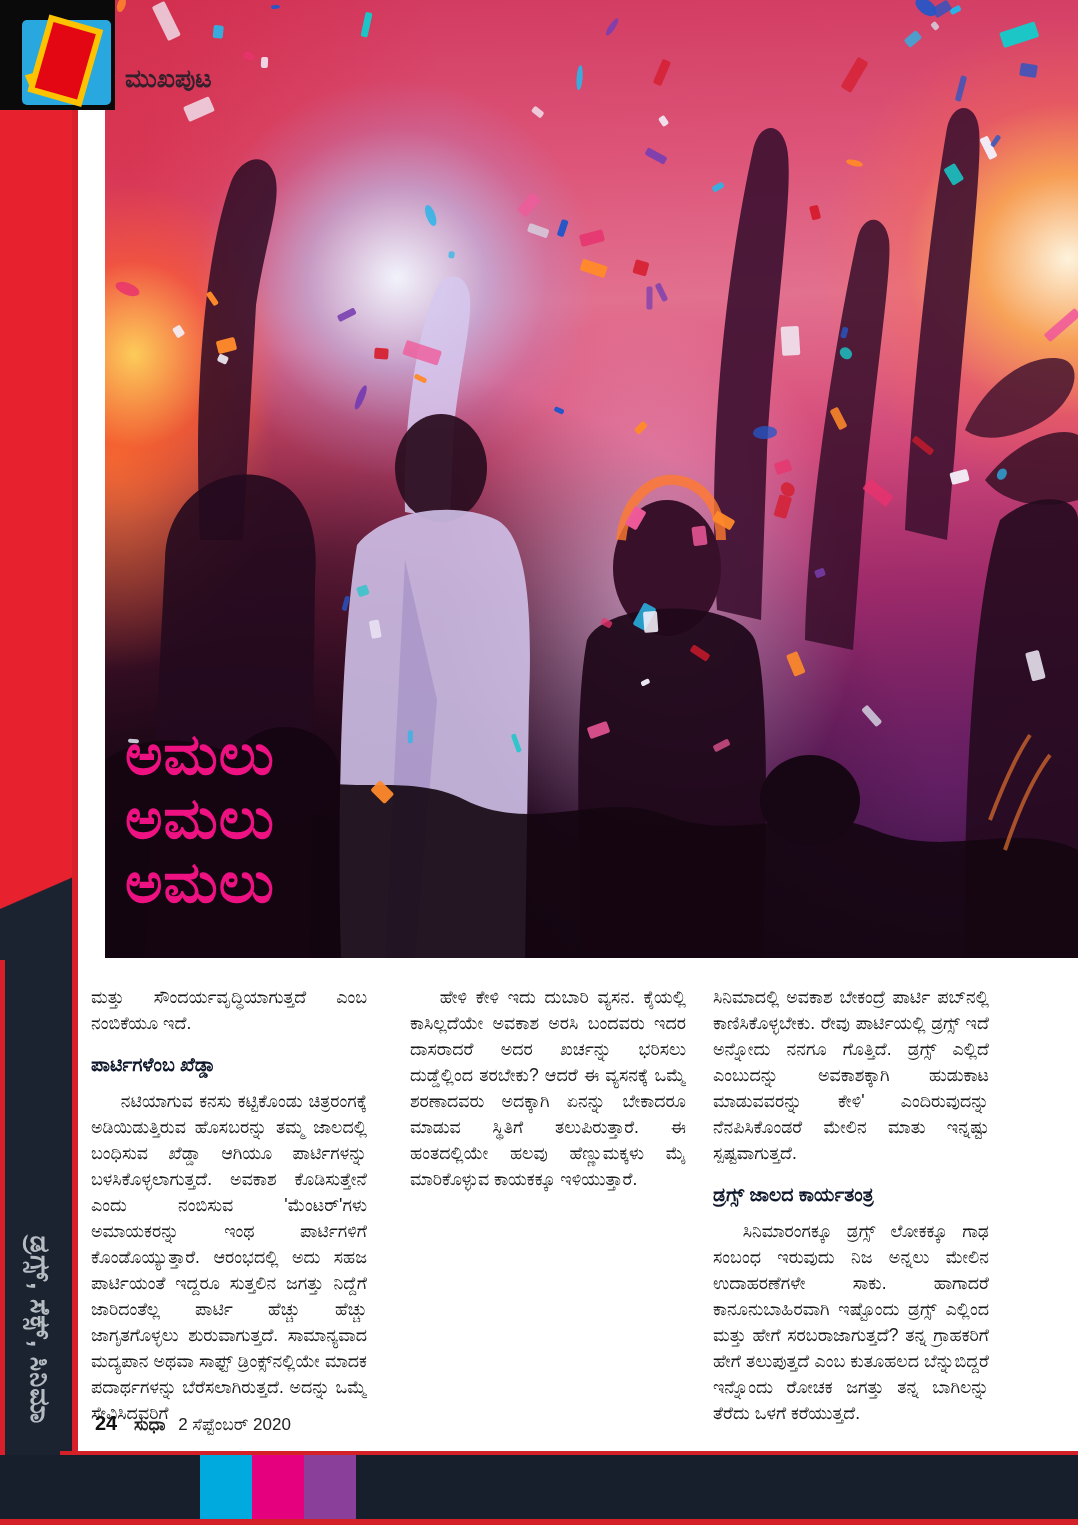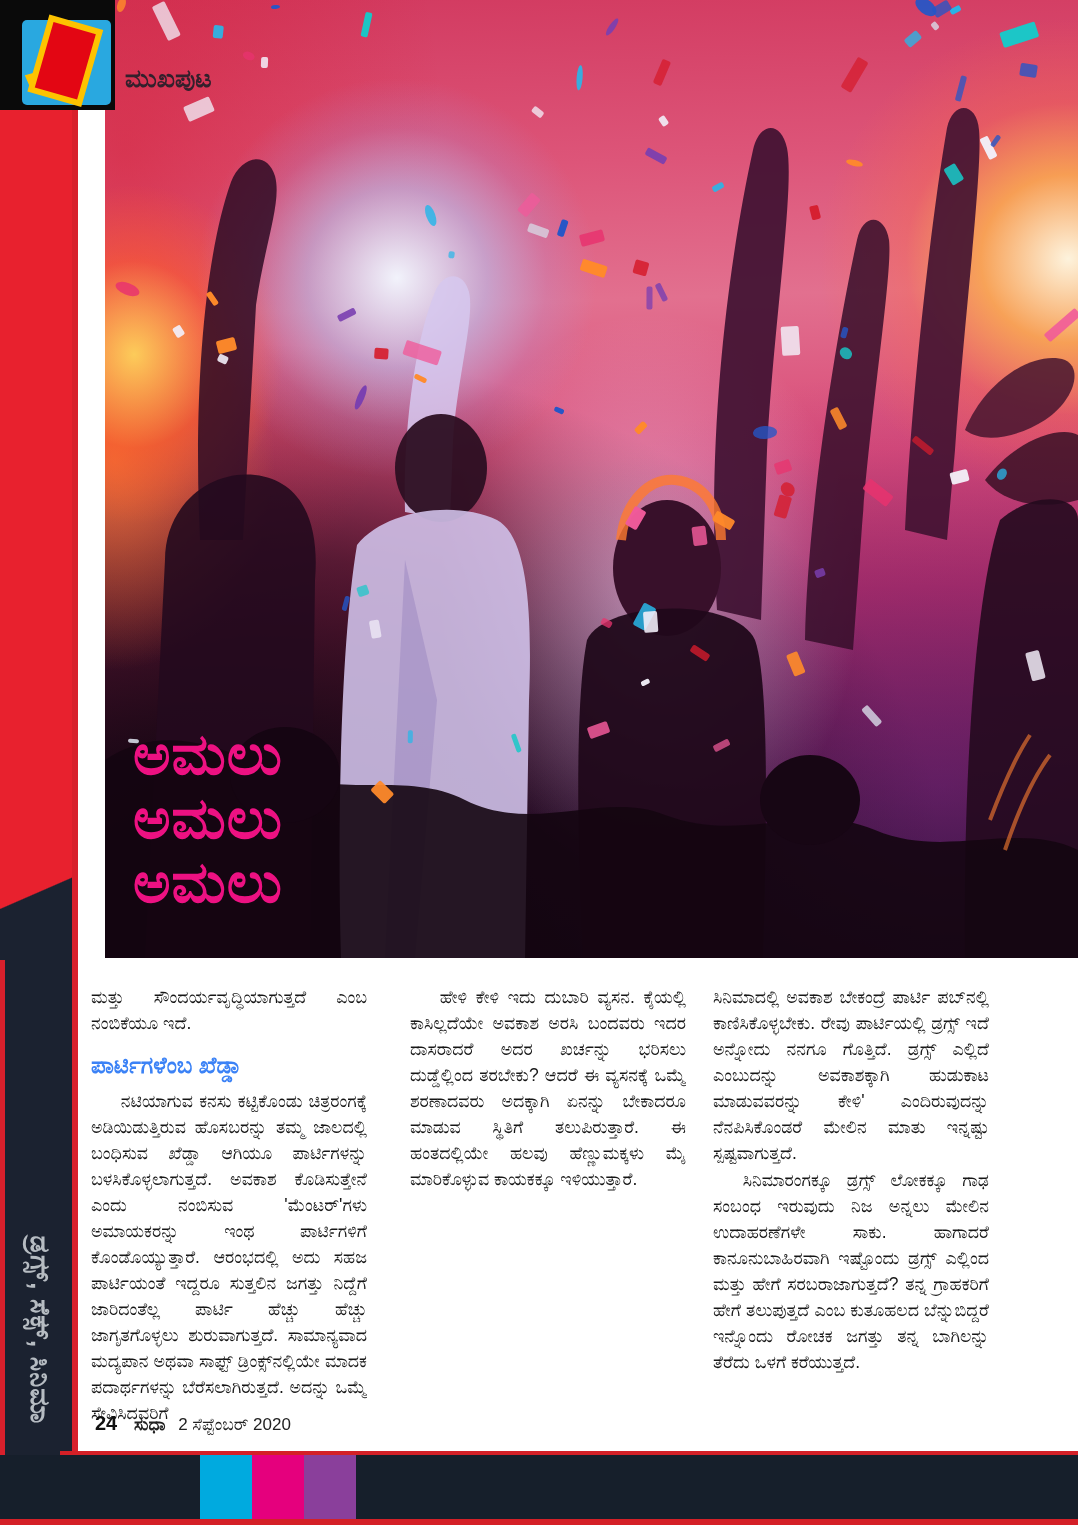--- a/index.html
+++ b/index.html
@@ -30,30 +30,30 @@
       radial-gradient(210px 280px at 56% 62%, rgba(238,228,255,0.55), rgba(238,228,255,0) 100%),
       radial-gradient(520px 420px at 86% 82%, rgba(118,42,148,0.45), rgba(118,42,148,0) 100%),
       radial-gradient(320px 520px at 2% 16%, rgba(212,30,52,0.55), rgba(212,30,52,0) 100%),
       radial-gradient(720px 520px at 12% 90%, rgba(8,3,10,0.94), rgba(8,3,10,0.55) 60%, rgba(8,3,10,0) 100%),
       linear-gradient(178deg,#d23a60 0%,#dd5579 18%,#e2708f 32%,#d84a77 48%,#a92a5d 62%,#6b1a46 76%,#38102e 88%,#1d0a1a 100%);}
   .photo svg.crowd{position:absolute;left:0;top:0;width:100%;height:100%;}
   .confetti-layer{position:absolute;left:0;top:0;width:100%;height:100%;overflow:hidden;}
   .confetti-layer i{position:absolute;display:block;}
 
   .section-label{position:absolute;left:20px;top:64px;font-size:25px;font-weight:700;color:#32202c;z-index:3;}
-  .cover-title{position:absolute;left:28px;top:722px;z-index:3;}
+  .cover-title{position:absolute;left:20px;top:722px;z-index:3;}
   .cover-title div{font-size:57px;line-height:64px;font-weight:700;color:#ed1182;letter-spacing:1px;}
 
   
   .col{position:absolute;top:958px;width:276px;height:497px;padding-top:26px;box-sizing:border-box;
        overflow:hidden;z-index:2;font-size:17.5px;line-height:26px;color:#161616;text-align:justify;}
   .col-1{left:91px;} .col-2{left:410px;} .col-3{left:713px;}
   .para{margin:0 0 1px 0;}
   .para.indent{text-indent:1.7em;}
-  .subhead{font-size:23px;line-height:26px;font-weight:bold;color:#3b82f6;margin:16px 0 10px 0;text-align:left;}
+  .subhead{font-size:19px;line-height:26px;font-weight:bold;color:#0f172a;margin:16px 0 10px 0;text-align:left;}
 
   
   .footer-credit{position:absolute;left:95px;top:1412px;z-index:2;color:#222;font-size:17px;}
   .footer-credit .pg{font-weight:bold;font-size:20px;margin-right:12px;color:#111;}
   .footer-credit .mag{font-weight:bold;margin-right:8px;}
   .bar-topline{position:absolute;left:60px;top:1451px;width:1018px;height:4px;background:#d42027;z-index:8;}
   .bottom-bar{position:absolute;left:0;top:1455px;width:1078px;height:70px;background:#161f2b;z-index:7;}
   .color-blocks{position:absolute;left:200px;top:0;height:70px;display:flex;}
   .color-blocks div{width:52px;height:70px;}
   .bottom-redline{position:absolute;left:0;top:1519px;width:1078px;height:6px;background:#d42027;z-index:9;}
@@ -208,20 +208,21 @@
   <div class="col col-1">
       <p class="para">ಮತ್ತು ಸೌಂದರ್ಯವೃದ್ಧಿಯಾಗುತ್ತದೆ ಎಂಬ ನಂಬಿಕೆಯೂ ಇದೆ.</p>
       <h3 class="subhead">ಪಾರ್ಟಿಗಳೆಂಬ ಖೆಡ್ಡಾ</h3>
       <p class="para indent">ನಟಿಯಾಗುವ ಕನಸು ಕಟ್ಟಿಕೊಂಡು ಚಿತ್ರರಂಗಕ್ಕೆ ಅಡಿಯಿಡುತ್ತಿರುವ ಹೊಸಬರನ್ನು ತಮ್ಮ ಜಾಲದಲ್ಲಿ ಬಂಧಿಸುವ ಖೆಡ್ಡಾ ಆಗಿಯೂ ಪಾರ್ಟಿಗಳನ್ನು ಬಳಸಿಕೊಳ್ಳಲಾಗುತ್ತದೆ. ಅವಕಾಶ ಕೊಡಿಸುತ್ತೇನೆ ಎಂದು ನಂಬಿಸುವ 'ಮೆಂಟರ್'ಗಳು ಅಮಾಯಕರನ್ನು ಇಂಥ ಪಾರ್ಟಿಗಳಿಗೆ ಕೊಂಡೊಯ್ಯುತ್ತಾರೆ. ಆರಂಭದಲ್ಲಿ ಅದು ಸಹಜ ಪಾರ್ಟಿಯಂತೆ ಇದ್ದರೂ ಸುತ್ತಲಿನ ಜಗತ್ತು ನಿದ್ದೆಗೆ ಜಾರಿದಂತೆಲ್ಲ ಪಾರ್ಟಿ ಹೆಚ್ಚು ಹೆಚ್ಚು ಜಾಗೃತಗೊಳ್ಳಲು ಶುರುವಾಗುತ್ತದೆ. ಸಾಮಾನ್ಯವಾದ ಮದ್ಯಪಾನ ಅಥವಾ ಸಾಫ್ಟ್ ಡ್ರಿಂಕ್ಸ್‌ನಲ್ಲಿಯೇ ಮಾದಕ ಪದಾರ್ಥಗಳನ್ನು ಬೆರೆಸಲಾಗಿರುತ್ತದೆ. ಅದನ್ನು ಒಮ್ಮೆ ಸೇವಿಸಿದವರಿಗೆ</p>
     </div>
   <div class="col col-2">
       <p class="para indent">ಹೇಳಿ ಕೇಳಿ ಇದು ದುಬಾರಿ ವ್ಯಸನ. ಕೈಯಲ್ಲಿ ಕಾಸಿಲ್ಲದೆಯೇ ಅವಕಾಶ ಅರಸಿ ಬಂದವರು ಇದರ ದಾಸರಾದರೆ ಅದರ ಖರ್ಚನ್ನು ಭರಿಸಲು ದುಡ್ಡೆಲ್ಲಿಂದ ತರಬೇಕು? ಆದರೆ ಈ ವ್ಯಸನಕ್ಕೆ ಒಮ್ಮೆ ಶರಣಾದವರು ಅದಕ್ಕಾಗಿ ಏನನ್ನು ಬೇಕಾದರೂ ಮಾಡುವ ಸ್ಥಿತಿಗೆ ತಲುಪಿರುತ್ತಾರೆ. ಈ ಹಂತದಲ್ಲಿಯೇ ಹಲವು ಹೆಣ್ಣುಮಕ್ಕಳು ಮೈ ಮಾರಿಕೊಳ್ಳುವ ಕಾಯಕಕ್ಕೂ ಇಳಿಯುತ್ತಾರೆ.</p>
     </div>
   <div class="col col-3">
       <p class="para">ಸಿನಿಮಾದಲ್ಲಿ ಅವಕಾಶ ಬೇಕಂದ್ರೆ ಪಾರ್ಟಿ ಪಬ್‌ನಲ್ಲಿ ಕಾಣಿಸಿಕೊಳ್ಳಬೇಕು. ರೇವು ಪಾರ್ಟಿಯಲ್ಲಿ ಡ್ರಗ್ಸ್ ಇದೆ ಅನ್ನೋದು ನನಗೂ ಗೊತ್ತಿದೆ. ಡ್ರಗ್ಸ್ ಎಲ್ಲಿದೆ ಎಂಬುದನ್ನು ಅವಕಾಶಕ್ಕಾಗಿ ಹುಡುಕಾಟ ಮಾಡುವವರನ್ನು ಕೇಳಿ' ಎಂದಿರುವುದನ್ನು ನೆನಪಿಸಿಕೊಂಡರೆ ಮೇಲಿನ ಮಾತು ಇನ್ನಷ್ಟು ಸ್ಪಷ್ಟವಾಗುತ್ತದೆ.</p>
+      <h3 class="subhead">ಡ್ರಗ್ಸ್ ಜಾಲದ ಕಾರ್ಯತಂತ್ರ</h3>
       <p class="para indent">ಸಿನಿಮಾರಂಗಕ್ಕೂ ಡ್ರಗ್ಸ್ ಲೋಕಕ್ಕೂ ಗಾಢ ಸಂಬಂಧ ಇರುವುದು ನಿಜ ಅನ್ನಲು ಮೇಲಿನ ಉದಾಹರಣೆಗಳೇ ಸಾಕು. ಹಾಗಾದರೆ ಕಾನೂನುಬಾಹಿರವಾಗಿ ಇಷ್ಟೊಂದು ಡ್ರಗ್ಸ್ ಎಲ್ಲಿಂದ ಮತ್ತು ಹೇಗೆ ಸರಬರಾಜಾಗುತ್ತದೆ? ತನ್ನ ಗ್ರಾಹಕರಿಗೆ ಹೇಗೆ ತಲುಪುತ್ತದೆ ಎಂಬ ಕುತೂಹಲದ ಬೆನ್ನುಬಿದ್ದರೆ ಇನ್ನೊಂದು ರೋಚಕ ಜಗತ್ತು ತನ್ನ ಬಾಗಿಲನ್ನು ತೆರೆದು ಒಳಗೆ ಕರೆಯುತ್ತದೆ.</p>
     </div>
 
   <div class="footer-credit">
     <span class="pg">24</span>
     <span class="mag">ಸುಧಾ</span>
     <span>2 ಸೆಪ್ಟೆಂಬರ್ 2020</span>
   </div>
 
   <div class="bar-topline"></div>

